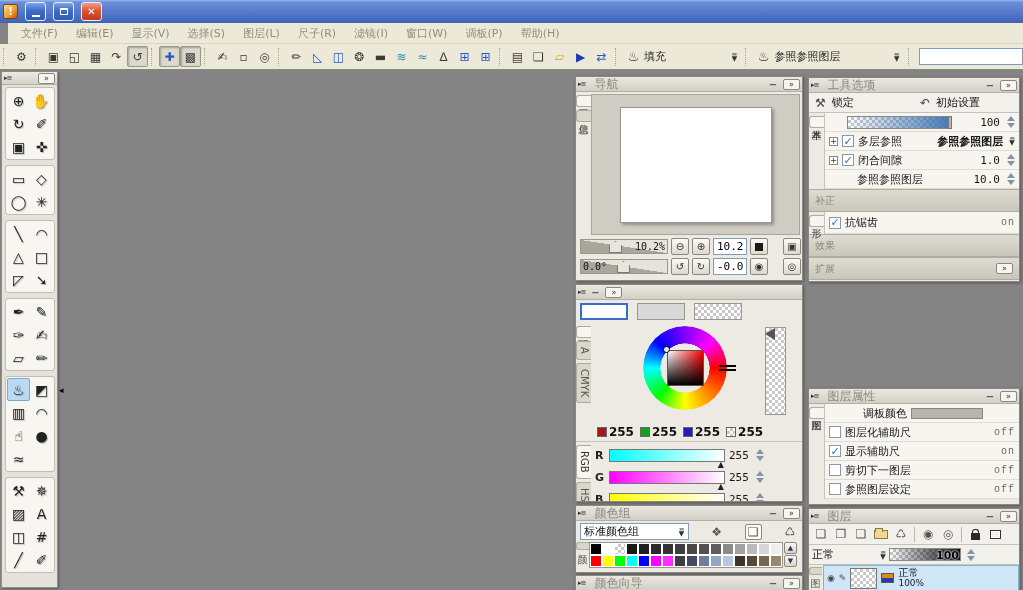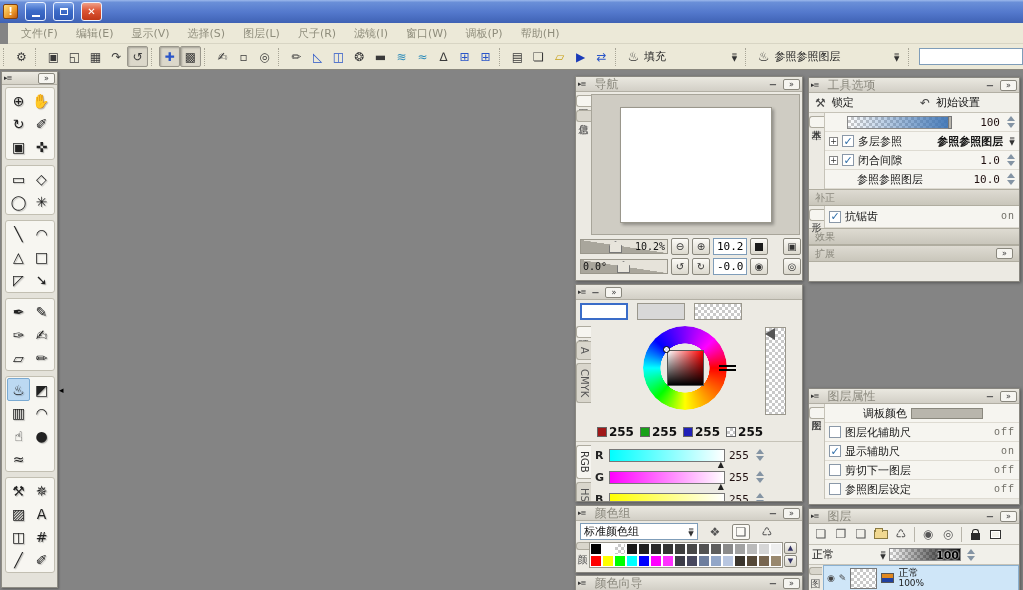--- a/index.html
+++ b/index.html
@@ -68,21 +68,21 @@
     box-shadow:1px 1px 3px rgba(0,0,0,.35); overflow:hidden; }
   .phead { height:15px; display:flex; align-items:center;
     background:linear-gradient(#eae8e0,#d2cfc6); border-bottom:1px solid #b2afa4;
     padding:0 2px; gap:3px; }
   .ptitle { font-size:12px; color:#8b897e; flex:1; padding-left:6px; }
   .pmin { font-size:10px; color:#555; width:14px; text-align:center; font-weight:bold; }
   .vtabs { width:15px; display:flex; flex-direction:column; gap:3px; padding-top:3px; }
   .vtab { writing-mode:vertical-rl; font-size:10px; color:#555; padding:5px 1px;
     background:#d9d6cc; border:1px solid #aeab9f; border-right:none; border-radius:3px 0 0 3px; }
   .vtab.active { background:#f6f5f0; color:#333; }
-  .sect { height:17px; background:linear-gradient(#dedbd2,#c9c6bb);
+  .sect { height:23px; background:linear-gradient(#dedbd2,#c9c6bb);
     border-top:1px solid #b0ada0; border-bottom:1px solid #b0ada0;
     font-size:10px; color:#8b897e; padding:0 6px; display:flex; align-items:center; }
   .orow { min-height:19px; display:flex; align-items:center; background:#f6f5f0;
     border-bottom:1px solid #dedbd2; padding:0 4px; gap:4px; font-size:11px; color:#141414; }
   .num { font-family:"DejaVu Sans Mono",monospace; font-size:11px; color:#201010; }
   .onoff { color:#6e6c64; font-size:10px; letter-spacing:1px; font-family:Liberation Mono, monospace; }
   .cb { width:12px; height:12px; background:#fff; border:1px solid #8a98a8; flex:none;
     display:inline-flex; align-items:center; justify-content:center;
     font-size:11px; color:#2d6da8; font-weight:bold; }
   .cb.on::after { content:"✓"; }
@@ -149,21 +149,21 @@
   .crow { display:flex; align-items:center; height:22px; gap:4px; }
   .ch-label { width:10px; font-size:11px; font-weight:bold; color:#222; }
   .cbar { position:relative; width:116px; height:13px; border:1px solid #777; }
   .cbar .tri { position:absolute; right:0; bottom:-8px; font-size:8px; color:#222; line-height:8px; }
   .bar-r { background:linear-gradient(to right,#00ffff,#ffffff); }
   .bar-g { background:linear-gradient(to right,#ff00ff,#ffffff); }
   .bar-b { background:linear-gradient(to right,#ffff00,#ffffff); }
 
   
   #panel-cgroup { left:575px; top:505px; width:228px; height:68px; }
-  .cg-toprow { display:flex; align-items:center; gap:8px; padding:2px 4px; }
+  .cg-toprow { display:flex; align-items:center; gap:20px; padding:2px 4px; }
   .cg-select { width:118px; height:17px; background:#fff; border:1px solid #7f9db9;
     display:flex; align-items:center; font-size:11px; color:#111; padding:0 3px; }
   .cg-icon-btn { width:18px; height:16px; display:flex; align-items:center; justify-content:center;
     font-size:12px; color:#555; }
   .cg-icon-btn.raised { border:1px solid #8a887e; background:#fbfaf5; border-radius:2px; }
   .cg-body { display:flex; align-items:flex-start; }
   .cg-tab { width:13px; writing-mode:vertical-rl; font-size:10px; color:#555;
     background:#d9d6cc; border:1px solid #aeab9f; border-right:none; border-radius:3px 0 0 3px;
     padding:3px 0; }
   .swatch-grid { display:grid; grid-template-columns:repeat(16,12px); grid-auto-rows:12px;

